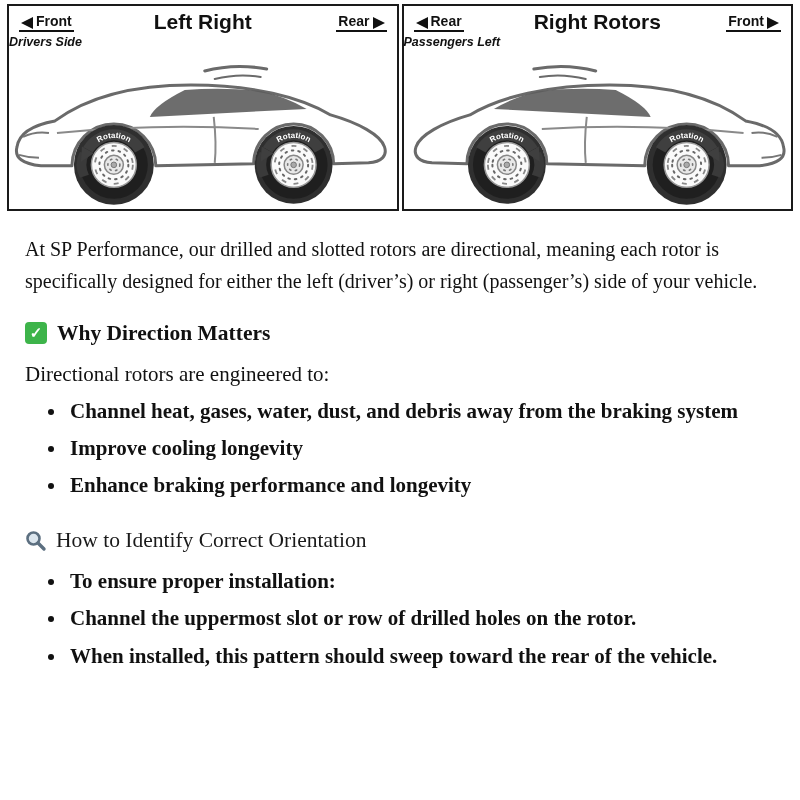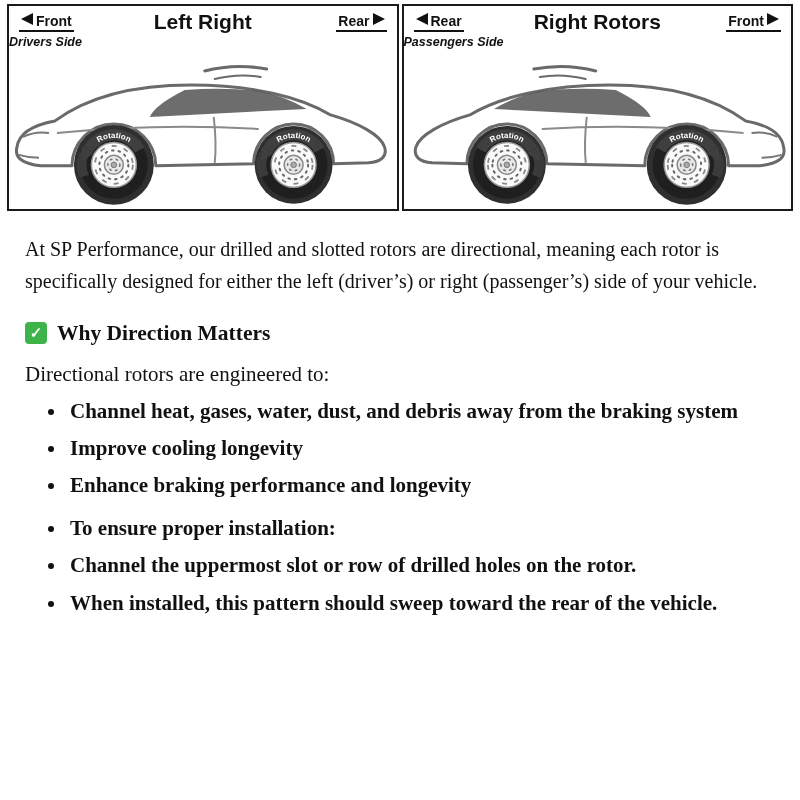--- a/index.html
+++ b/index.html
@@ -3,21 +3,21 @@
 <meta charset="utf-8">
 <style>
   html,body { margin:0; padding:0; background:#ffffff; }
   body { width:800px; font-family:"Liberation Serif", serif; color:#111; }
 
   
   .diagram { display:flex; gap:3px; padding:4px 7px 0; }
   .panel { flex:1; border:2px solid #1a1a1a; background:#fff; min-width:0; }
   .panel-header { position:relative; height:48px; padding-top:5px;
                   font-family:"Liberation Sans", sans-serif; }
-  .dir { position:absolute; top:7px; display:flex; align-items:flex-start; gap:3px;
+  .dir { position:absolute; top:7px; display:flex; align-items:flex-end; gap:3px;
          font-weight:700; font-size:14px; border-bottom:2px solid #111;
          padding:0 2px 1px; color:#111; }
   .dir.left  { left:10px; }
   .dir.right { right:10px; }
   .dir svg { display:block; }
   .panel-title { text-align:center; font-weight:700; font-size:21px; line-height:1.05; }
   .panel-sub   { text-align:left; font-weight:700; font-style:italic; font-size:12.5px; margin-top:2px; }
   svg.car { display:block; width:100%; height:auto; }
 
   
@@ -116,21 +116,21 @@
 
   <div class="panel">
     <div class="panel-header">
       <span class="dir left">
         <svg width="12" height="12" viewBox="0 0 12 12">
             <polygon points="0,6 12,0 12,12" fill="#111"></polygon>
           </svg>
         <span>Rear</span>
       </span>
       <div class="panel-title">Right Rotors</div>
-      <div class="panel-sub">Passengers Side</div>
+      <div class="panel-sub">Passengers Left</div>
       <span class="dir right">
         <span>Front</span>
         <svg width="12" height="12" viewBox="0 0 12 12">
             <polygon points="12,6 0,0 0,12" fill="#111"></polygon>
           </svg>
       </span>
     </div>
     <svg class="car" viewBox="0 0 388 150">
       <use href="#carfull" transform="translate(388,0) scale(-1,1)"></use>
       <g>
@@ -161,20 +161,29 @@
   </div>
 
   <p class="lead">Directional rotors are engineered to:</p>
 
   <ul>
     <li>Channel heat, gases, water, dust, and debris away from the braking system</li>
     <li>Improve cooling longevity</li>
     <li>Enhance braking performance and longevity</li>
   </ul>
 
+  <div class="h-search">
+    <span class="mag-icon">
+      <svg width="22" height="22" viewBox="0 0 22 22">
+        <circle cx="8.5" cy="8.5" r="6" fill="#dce6ee" stroke="#5c6f80" stroke-width="2.6"></circle>
+        <line x1="13" y1="13" x2="19" y2="19" stroke="#5c6f80" stroke-width="3.4" stroke-linecap="round"></line>
+      </svg>
+    </span>
+    <span>How to Identify Correct Orientation</span>
+  </div>
 
   <ul>
     <li>To ensure proper installation:</li>
     <li>Channel the uppermost slot or row of drilled holes on the rotor.</li>
     <li>When installed, this pattern should sweep toward the rear of the vehicle.</li>
   </ul>
 
 </div>
 
 </body></html>

